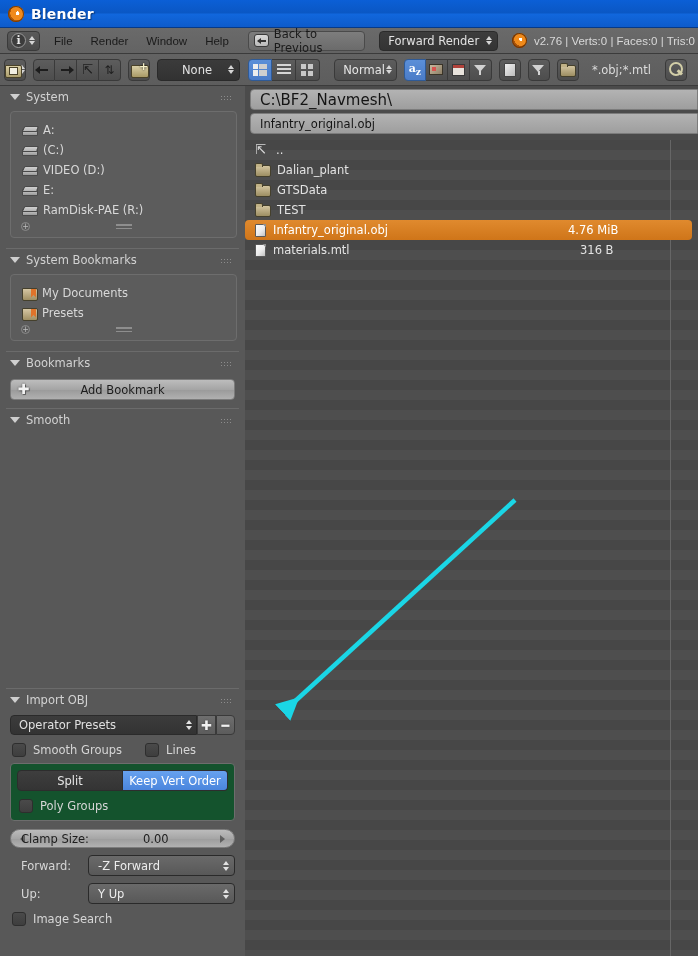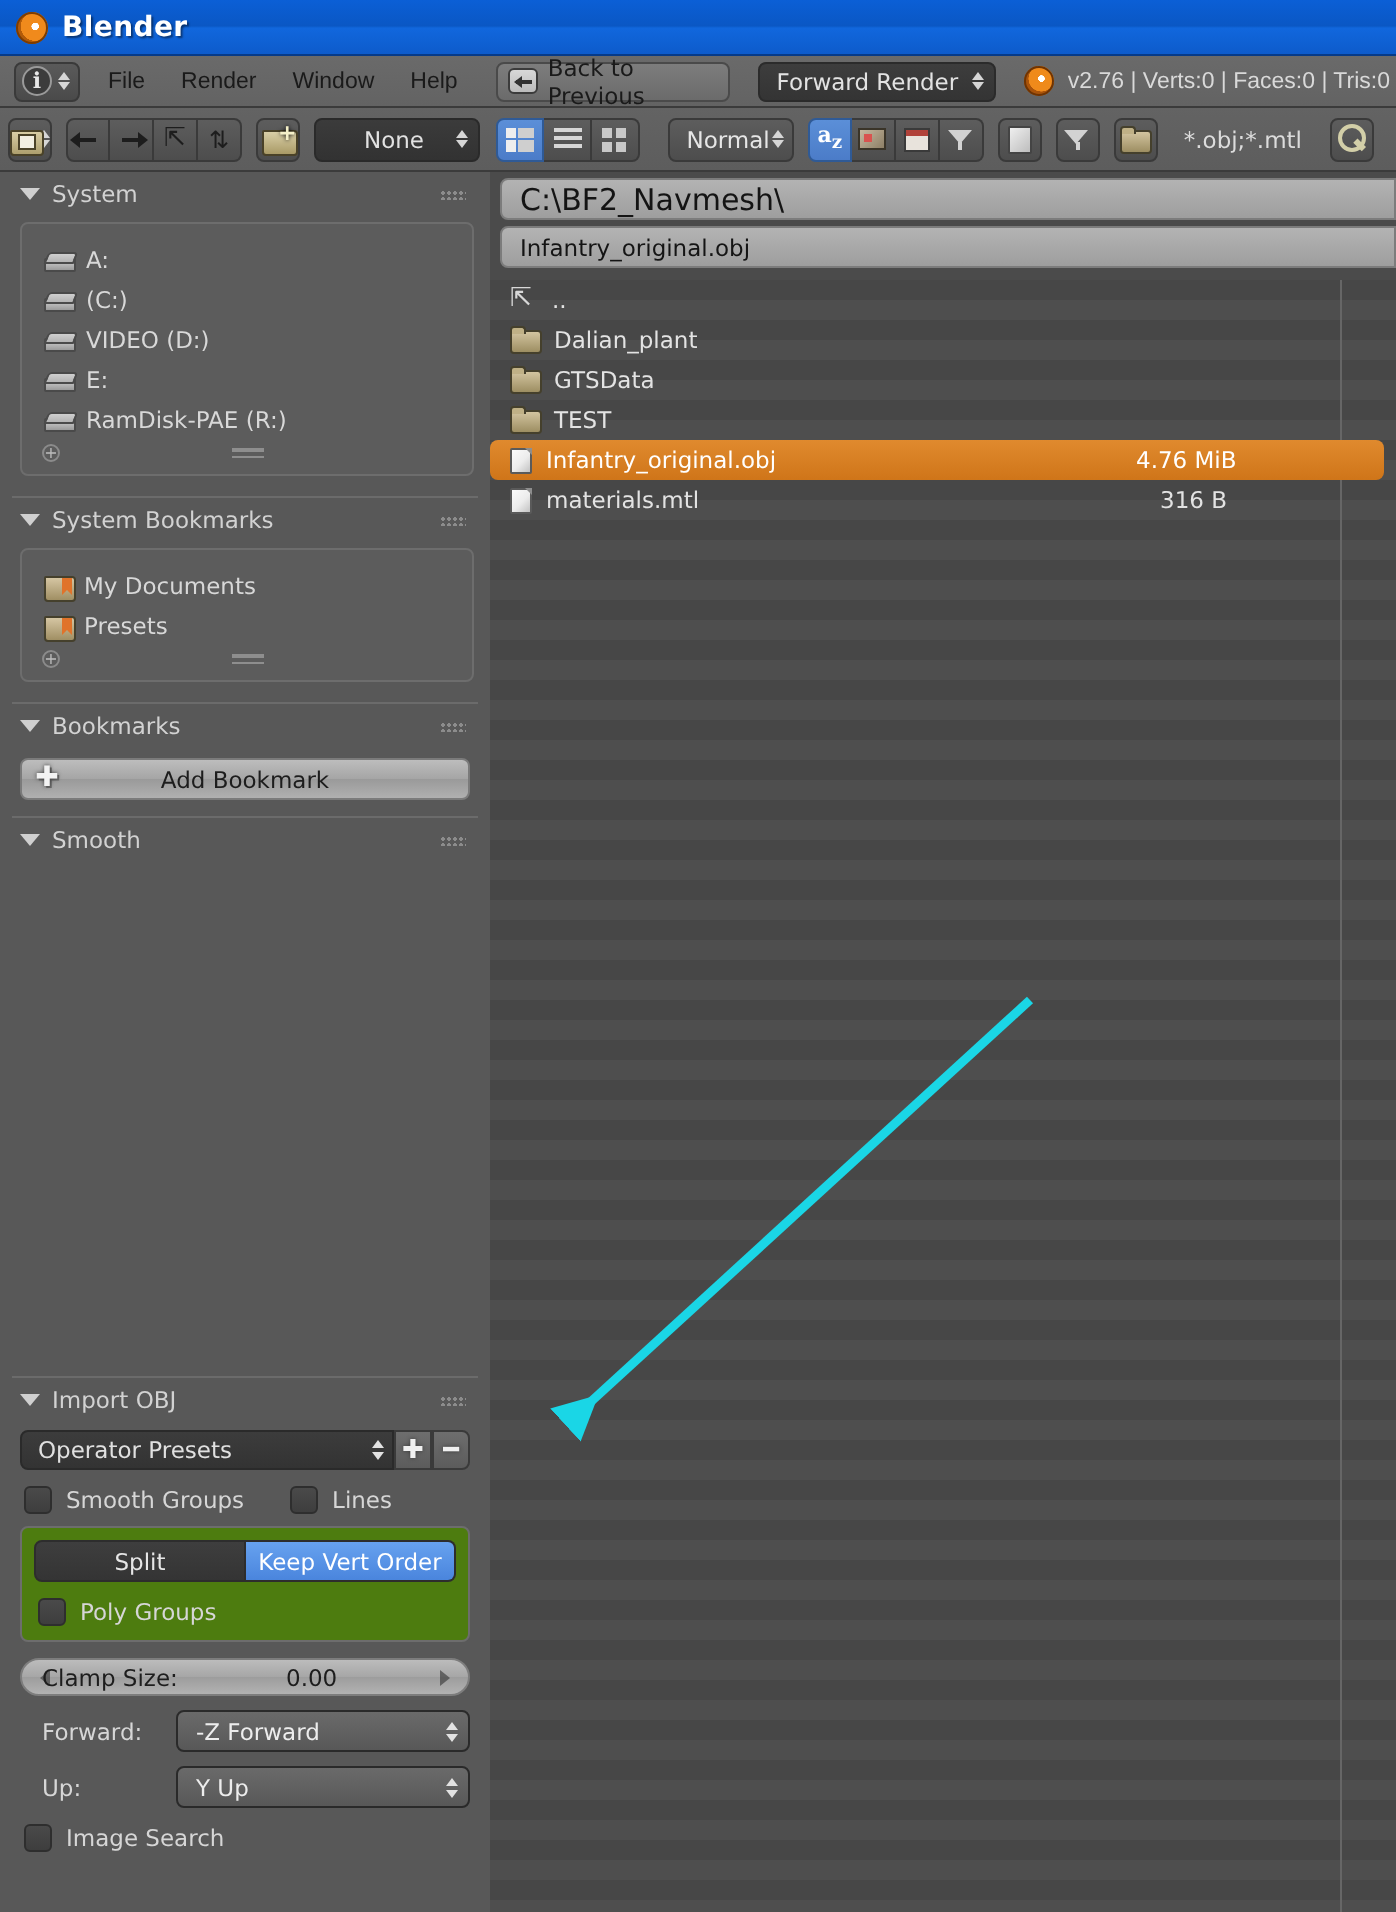--- a/index.html
+++ b/index.html
@@ -287,21 +287,21 @@
     text-shadow:0 0 2px #3a3a3a;
   }
   .sq-btn.last { border-radius:0 4px 4px 0; }
   .cb-row { display:flex; align-items:center; margin: 8px 0 0 12px; gap: 7px; font-size:11.5px; color:#d6d6d6; }
   .cb {
     width:14px;height:14px;border-radius:3px;border:1px solid #2e2e2e;
     background: linear-gradient(to bottom,#4a4a4a,#3e3e3e); flex:none;
   }
   .framed {
     margin: 6px 10px 0 10px; border:1px solid #6d6d6d; border-radius:4px;
-    background:#4d7c0f; padding: 6px 6px 7px 6px;
+    background:#14532d; padding: 6px 6px 7px 6px;
   }
   .toggle-pair { display:flex; height:21px; }
   .tg {
     flex:1; display:flex; align-items:center; justify-content:center;
     border:1px solid #2d2d2d; font-size:11.5px;
   }
   .tg.off { background: linear-gradient(to bottom,#3e3e3e,#343434); color:#e6e6e6;
             border-radius:4px 0 0 4px; }
   .tg.on  { background: linear-gradient(to bottom,#67a2ef,#4a85dd); color:#ffffff;
             border-radius:0 4px 4px 0; border-left:none; }

